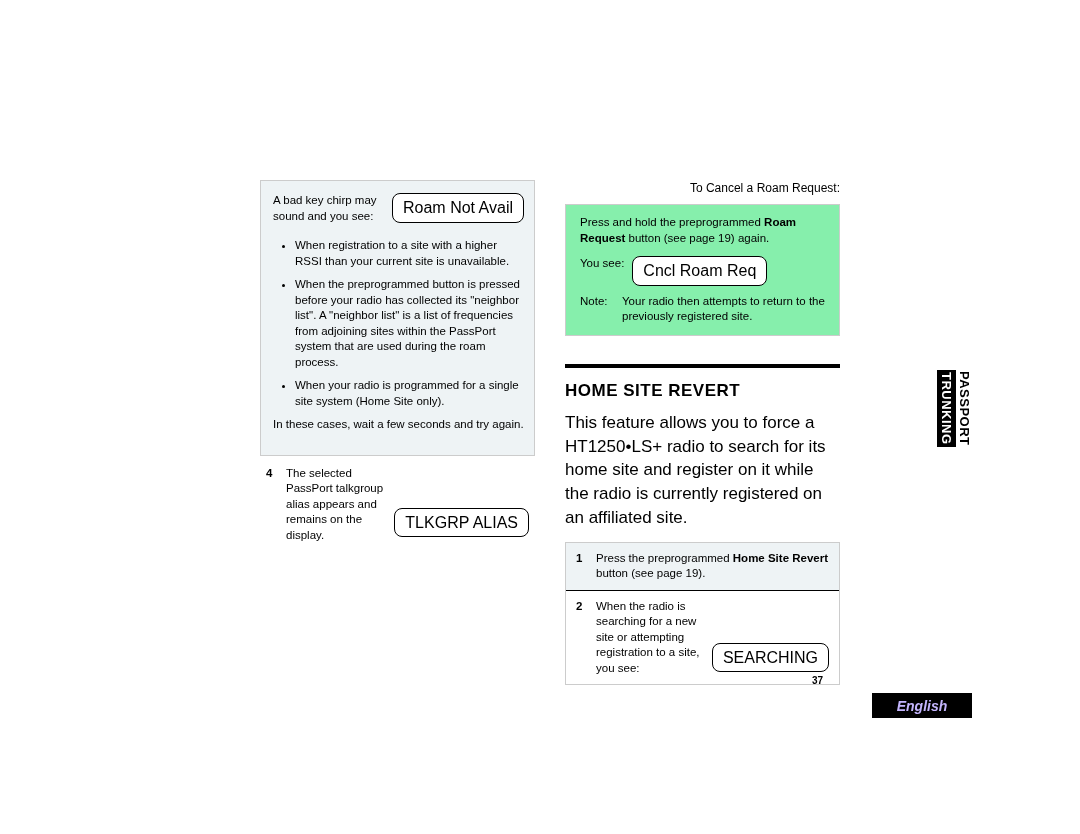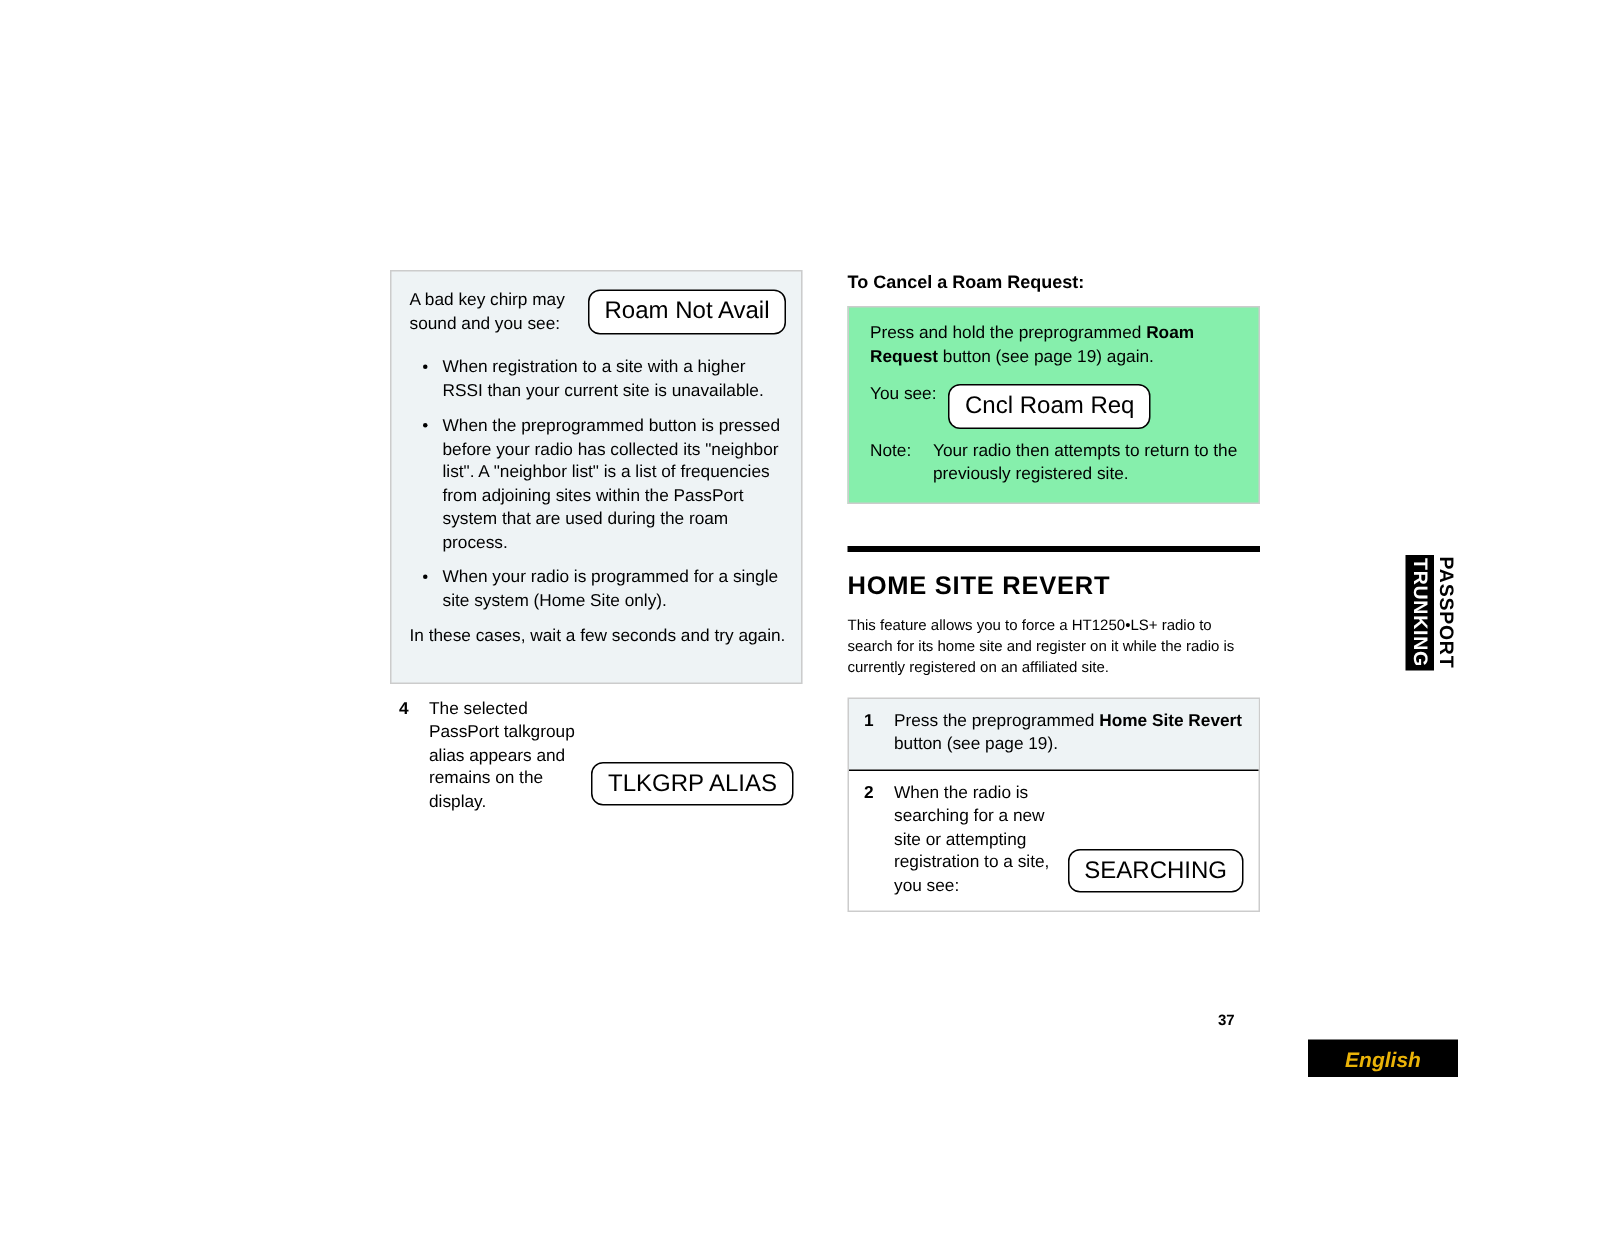--- a/index.html
+++ b/index.html
@@ -56,23 +56,24 @@
     margin-bottom: 8px;
   }
   .step-num {
     font-weight: bold;
     flex: 0 0 12px;
   }
   .step-text {
     flex: 1;
   }
   .heading {
-    font-weight: bold;
+    font-weight: normal;
     font-size: 12px;
     margin-bottom: 8px;
+    text-align: right;
   }
   .col-right .box1 {
     background: #86efac;
     padding: 10px 8px 10px 14px;
     border: 0.5px solid #ccc;
     margin-bottom: 28px;
   }
   .hr2 {
     border: none;
     border-top: 4px solid #000;
@@ -83,21 +84,21 @@
     border-top: 1px solid #000;
     margin: 0 0 0 0;
   }
   h2.section {
     font-size: 17px;
     font-weight: bold;
     letter-spacing: 0.5px;
     margin: 0 0 8px 0;
   }
   .bodytext {
-    font-size: 10px;
+    font-size: 17px;
     line-height: 1.4;
     margin-bottom: 12px;
   }
   .steps-box {
     border: 0.5px solid #ccc;
   }
   .steps-box .srow {
     display: flex;
     gap: 8px;
     padding: 8px 10px;
@@ -124,21 +125,21 @@
   }
   .footer-right {
     position: absolute;
     right: 108px;
     top: 693px;
     width: 100px;
     text-align: center;
   }
   .footer-right .lang {
     background: #000;
-    color: #eab308;
+    color: #c4b5fd;
     font-weight: bold;
     font-style: italic;
     font-size: 14px;
     padding: 4px 0;
   }
   .page-number {
     position: absolute;
     left: 812px;
     top: 675px;
     font-size: 10px;

